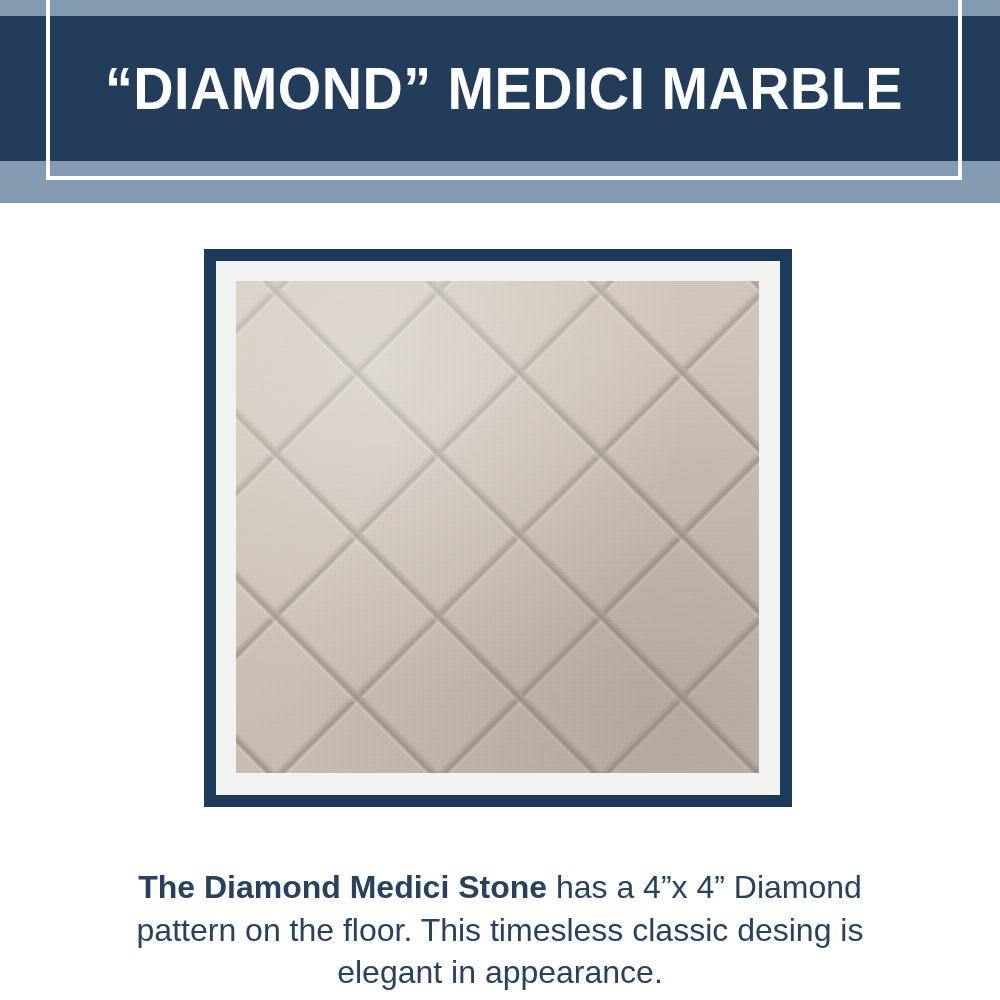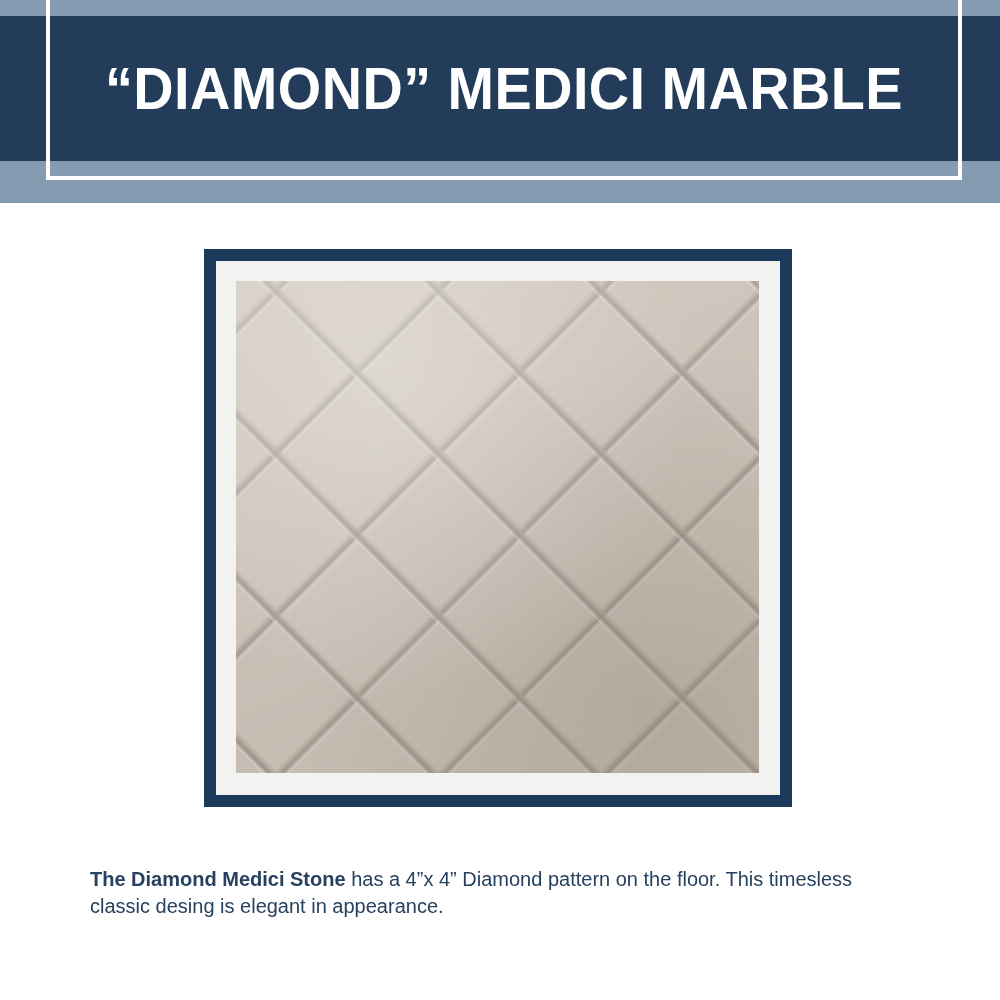--- a/index.html
+++ b/index.html
@@ -145,22 +145,23 @@
       repeating-linear-gradient(0deg, rgba(255,255,255,0.06) 0 1px, rgba(0,0,0,0.04) 1px 2px),
       repeating-linear-gradient(90deg, rgba(255,255,255,0.05) 0 1px, rgba(0,0,0,0.035) 1px 2px);
   }
 
   
   .caption {
     position: absolute;
     left: 90px;
     top: 866px;
     width: 820px;
+    text-align: center;
     color: #27415f;
-    font-size: 20px;
+    font-size: 32px;
     line-height: 1.33;
   }
   .caption b { font-weight: bold; }
 </style>
 </head>
 <body>
 
 <div id="slide">
 
   <div class="header-band-light"></div>

